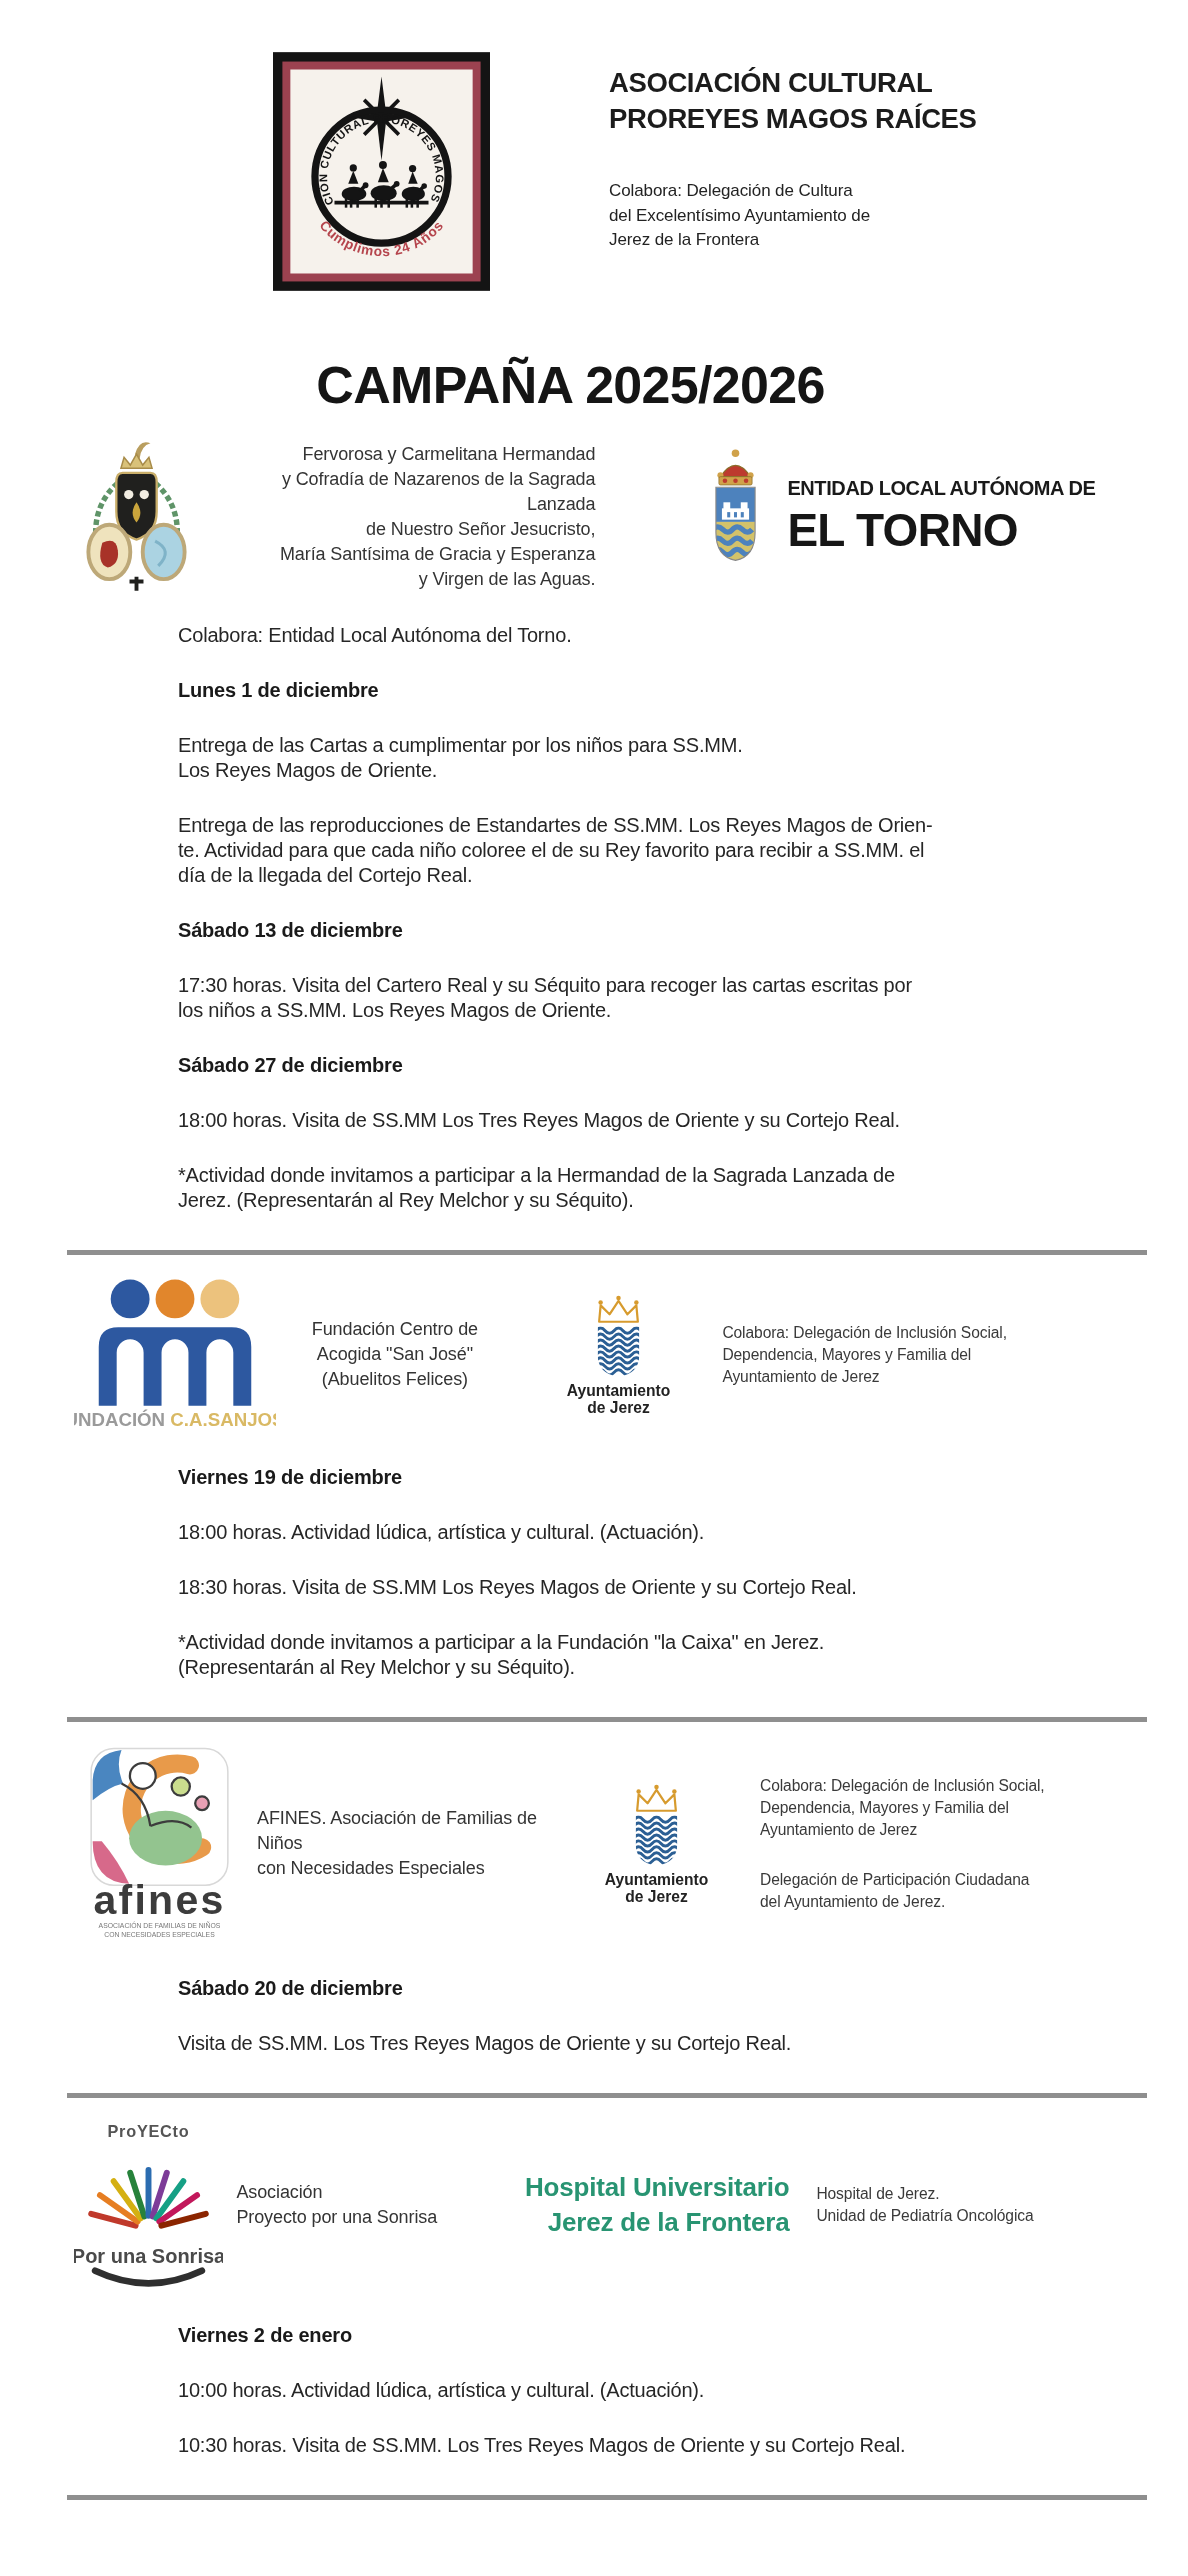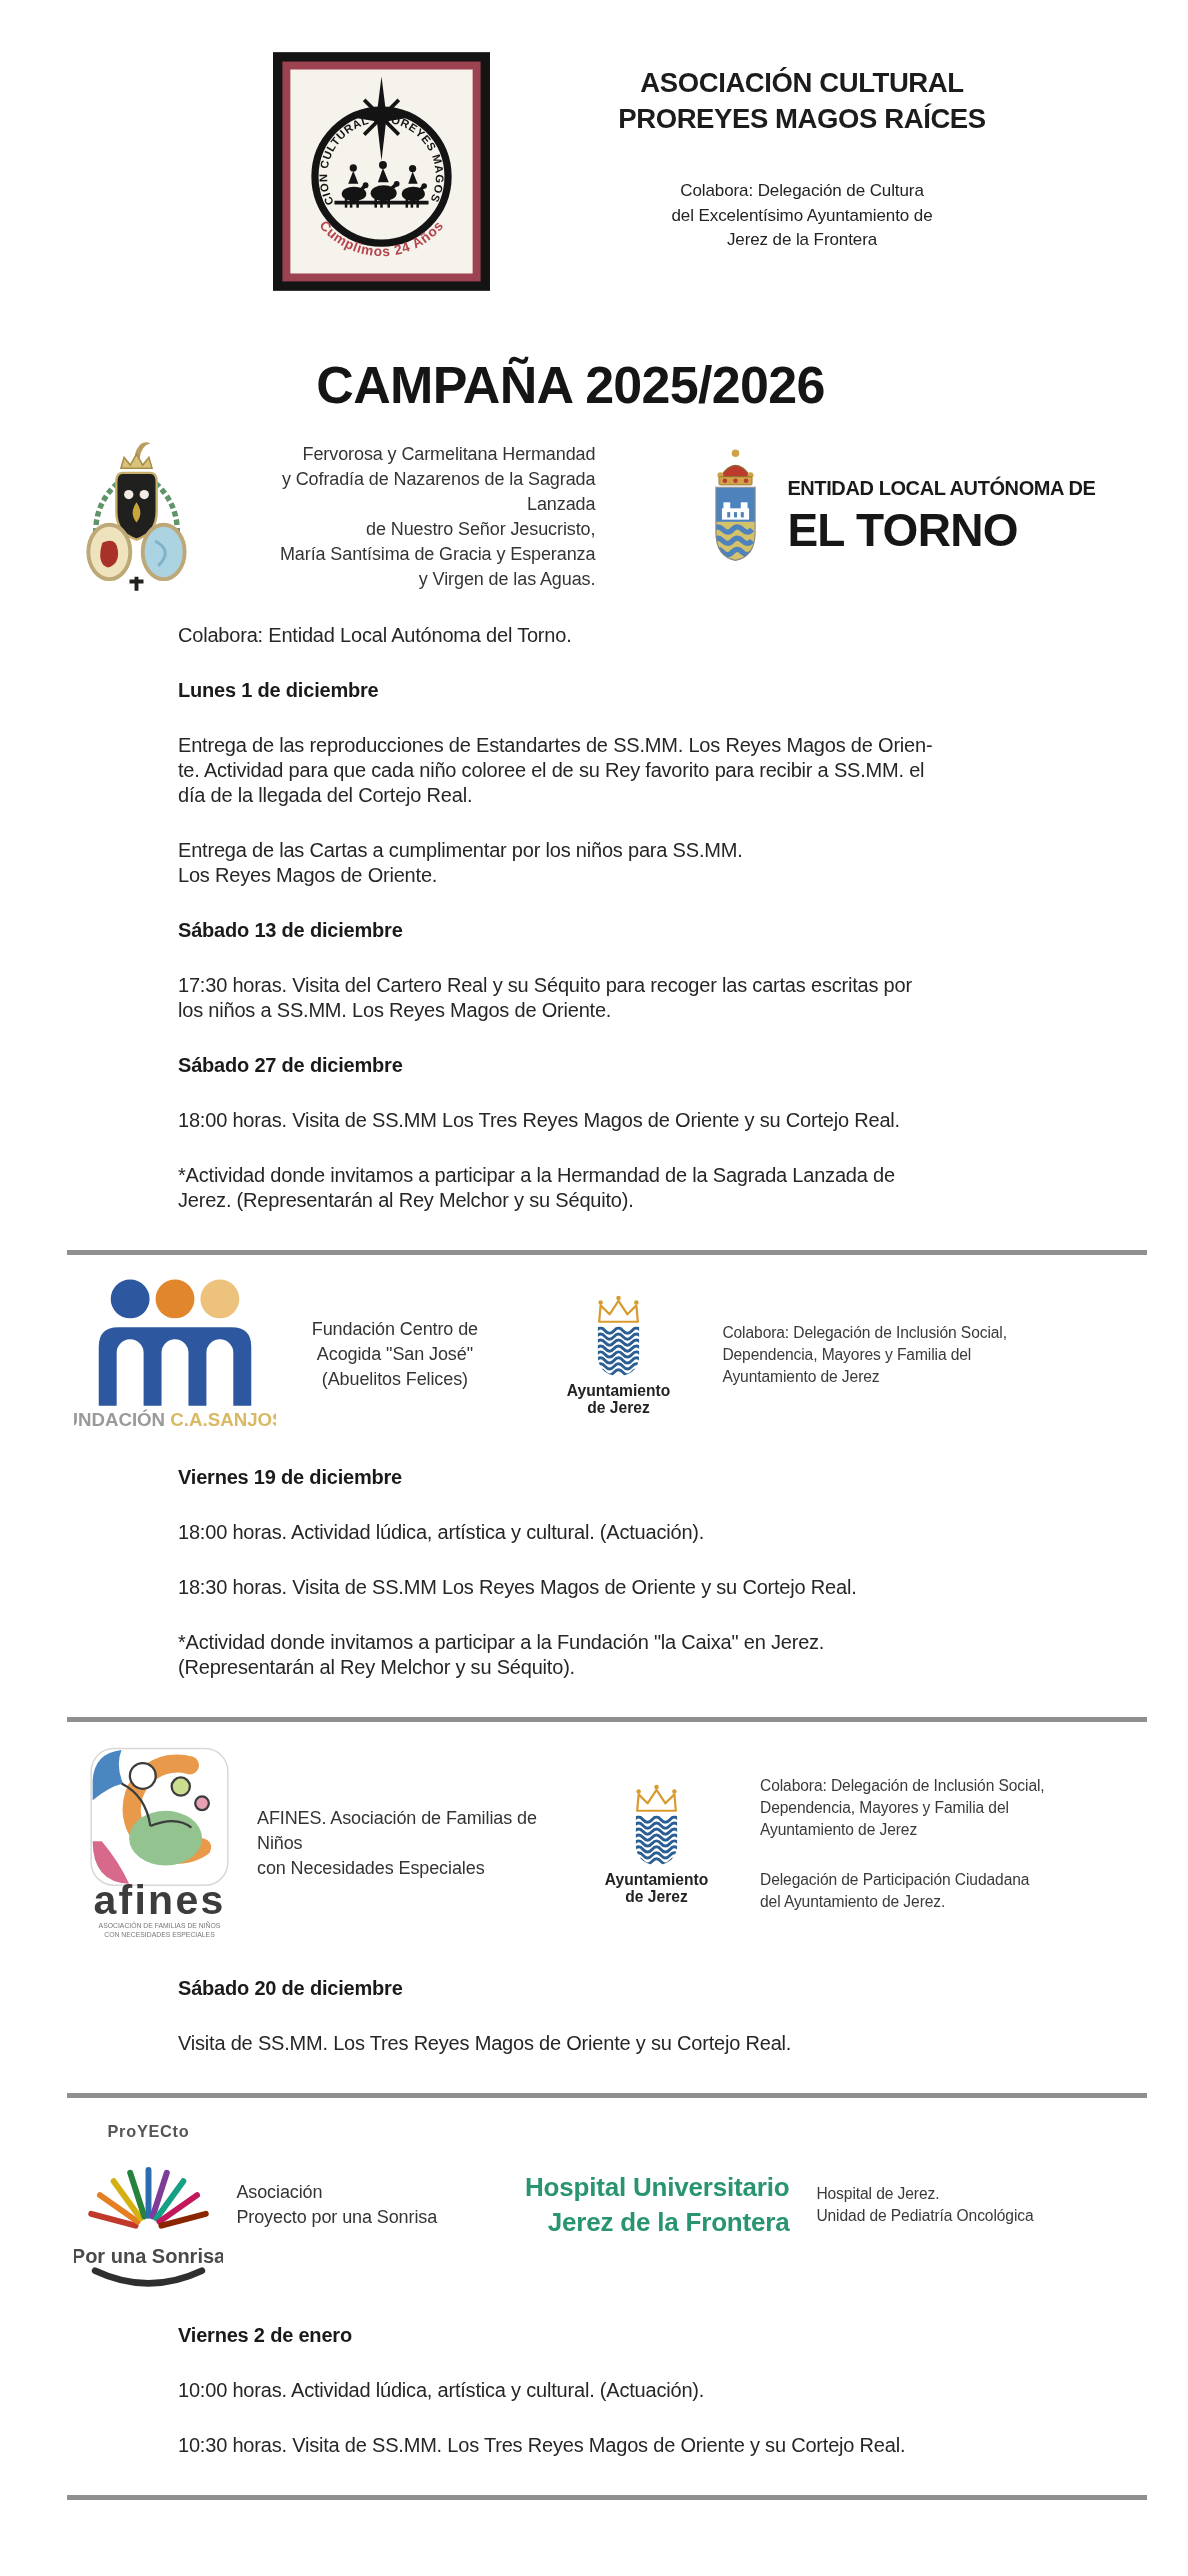--- a/index.html
+++ b/index.html
@@ -12,21 +12,21 @@
   }
   *{box-sizing:border-box;margin:0;padding:0}
   html,body{background:#ffffff}
   body{width:1188px;font-family:"Liberation Sans","DejaVu Sans",sans-serif;color:#2e2e2e;}
   .page{width:1188px;min-height:2576px;background:#fff;padding-top:52px;overflow:hidden}
   .prelines{white-space:pre-line}
 
   
   .masthead{display:flex;align-items:flex-start;padding-left:273px}
   .logo-frame svg{display:block}
-  .masthead-text{width:386px;margin-left:119px;text-align:center;padding-top:13.4px}
+  .masthead-text{width:386px;margin-left:119px;text-align:left;padding-top:13.4px}
   .org-title{font-size:27.5px;font-weight:700;color:#1c1c1c;line-height:1.3;letter-spacing:-0.4px}
   .masthead-collab{margin-top:42px;font-size:17px;line-height:1.45;color:#232323;letter-spacing:-0.1px}
 
   
   .campaign-title{margin-top:64px;text-align:center;font-size:52px;font-weight:700;
     color:#151515;letter-spacing:-0.7px;padding-right:47px}
 
   
   .band-row{display:flex;align-items:center;padding-left:74px;margin-top:19.3px}
   .caption{font-size:18px;line-height:25px;color:#343434;letter-spacing:-0.1px}
@@ -200,25 +200,25 @@
         <div class="torno-titles">
           <div class="torno-small">ENTIDAD LOCAL AUTÓNOMA DE</div>
           <div class="torno-big">EL TORNO</div>
         </div>
       </div>
     </div>
 
     <div class="textcol sec1-text">
       <p class="collab-line">Colabora: Entidad Local Autónoma del Torno.</p>
       <p class="date">Lunes 1 de diciembre</p>
+      <p class="item prelines">Entrega de las Cartas a cumplimentar por los niños para SS.MM.
+Los Reyes Magos de Oriente.</p>
       <p class="item prelines">Entrega de las reproducciones de Estandartes de SS.MM. Los Reyes Magos de Orien-
 te. Actividad para que cada niño coloree el de su Rey favorito para recibir a SS.MM. el
 día de la llegada del Cortejo Real.</p>
-      <p class="item prelines">Entrega de las Cartas a cumplimentar por los niños para SS.MM.
-Los Reyes Magos de Oriente.</p>
       <p class="date">Sábado 13 de diciembre</p>
       <p class="item prelines">17:30 horas. Visita del Cartero Real y su Séquito para recoger las cartas escritas por
 los niños a SS.MM. Los Reyes Magos de Oriente.</p>
       <p class="date">Sábado 27 de diciembre</p>
       <p class="item prelines">18:00 horas. Visita de SS.MM Los Tres Reyes Magos de Oriente y su Cortejo Real.</p>
       <p class="note prelines">*Actividad donde invitamos a participar a la Hermandad de la Sagrada Lanzada de
 Jerez. (Representarán al Rey Melchor y su Séquito).</p>
     </div>
   </section>
 

